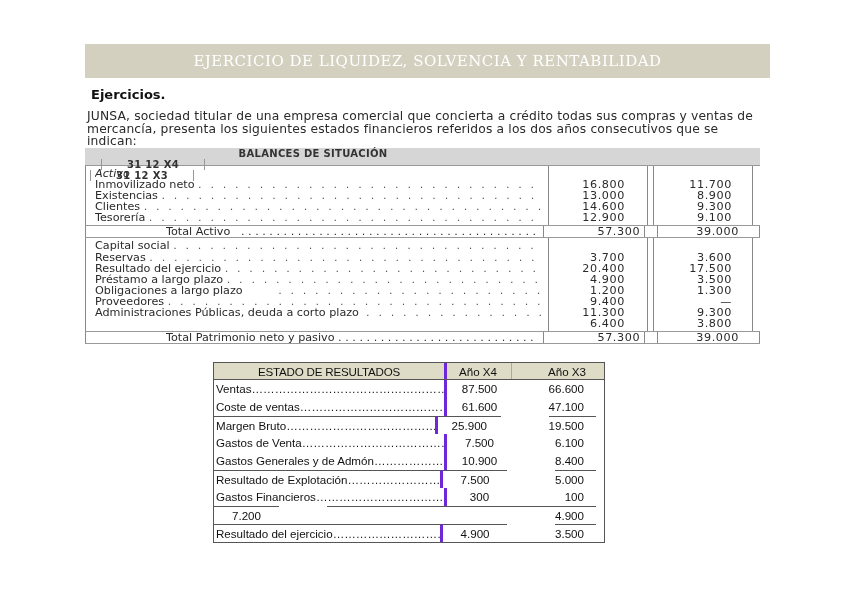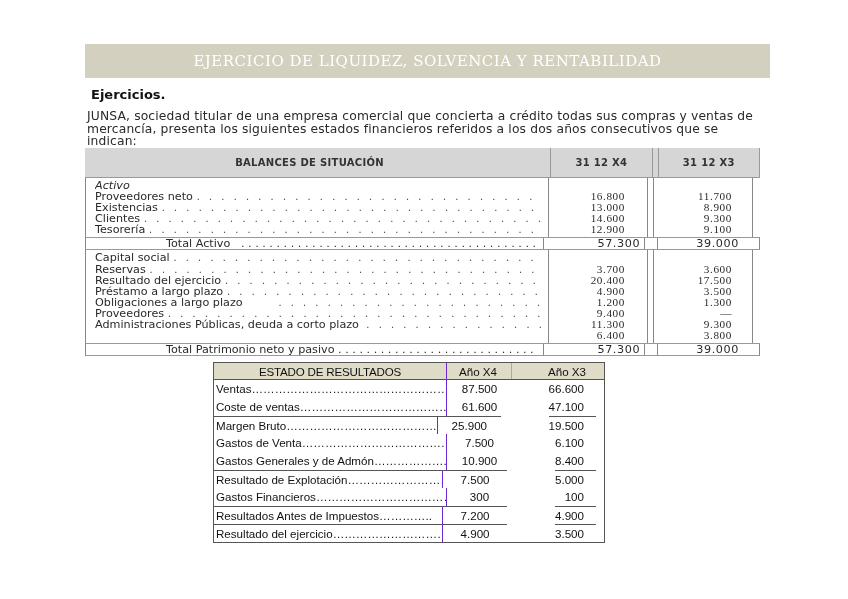--- a/index.html
+++ b/index.html
@@ -22,31 +22,31 @@
   .intro {
     position: absolute; left: 87px; top: 110px; width: 680px;
     font-size: 12.3px; line-height: 12.6px; color: #2a2a2a; letter-spacing: 0.15px;
   }
 
   
   .balance {
     position: absolute; left: 85px; top: 148px; width: 675px;
     font-size: 11.2px; color: #2a2a2a;
   }
-  .b-head { display: flex; height: 30px; background: #d6d6d6; border-bottom: 1px solid #999; }
+  .b-head { display: flex; height: 18px; background: #d6d6d6; border-bottom: 1px solid #999; flex-direction: column; }
   .b-head div { display: flex; align-items: center; justify-content: center; font-size: 10px; font-weight: bold; letter-spacing: 0.3px; color: #333; }
   .b-col-label { width: 456px; }
   .b-col-x4 { width: 104px; margin-left: 16px; border-left: 1px solid #999; border-right: 1px solid #999; }
   .b-col-x3 { width: 104px; margin-left: 5px; border-left: 1px solid #999; border-right: 1px solid #999; }
 
   .b-section { display: flex; border-left: 1px solid #888; }
   .b-section .lbl { width: 456px; padding-left: 9px; padding-top: 2px; padding-bottom: 2px; }
   .b-section .v4, .b-section .v3 {
     width: 100px; border-left: 1px solid #888; border-right: 1px solid #888;
-    padding-top: 2px; padding-bottom: 2px; font-family: Liberation Serif, serif;
+    padding-top: 2px; padding-bottom: 2px;
   }
   .b-section .v4 { margin-left: 6px; }
   .b-section .v3 { margin-left: 5px; }
   .b-line { height: 11.1px; line-height: 11.1px; white-space: nowrap; overflow: hidden; }
   .b-line.italic { font-style: italic; }
   .b-line .dots { color: #555; letter-spacing: 2.6px; }
   .b-num { height: 11.1px; line-height: 11.1px; text-align: right; letter-spacing: 0.6px; }
   .v4 .b-num { padding-right: 22px; }
   .v3 .b-num { padding-right: 20px; }
 
@@ -56,21 +56,21 @@
   .b-total .v4 { margin-left: 6px; padding-right: 4px; }
   .b-total .v3 { margin-left: 12px; padding-right: 20px; }
 
   
   .results {
     position: absolute; left: 213px; top: 362px; width: 392px;
     border: 1px solid #555; font-family: "Liberation Sans", sans-serif; font-size: 11.6px; color: #111;
   }
   .r-head { display: flex; height: 17px; background: #dedbc6; border-bottom: 1px solid #555; font-weight: normal; }
   .r-head div { line-height: 17px; }
-  .r-lbl { width: 233px; border-right: 1px solid #6d28d9; }
+  .r-lbl { width: 233px; border-right: 3px solid #6d28d9; }
   .r-head .r-lbl { text-align: center; letter-spacing: -0.2px; }
   .r-x4 { width: 65px; border-right: 1px solid #aaa; }
   .r-head .r-x4 { padding-left: 12px; }
   .r-x3 { flex: 1; }
   .r-head .r-x3 { padding-left: 36px; }
   .r-row { display: flex; height: 18px; }
   .r-row .r-lbl { line-height: 18px; padding-left: 2px; white-space: nowrap; overflow: hidden; }
   .r-row .r-x4 { line-height: 18px; text-align: center; border-right: none; }
   .r-row .r-x3 { line-height: 18px; text-align: right; padding-right: 20px; }
   .r-row.rule-top .r-lbl { border-top: 1px solid #555; }
@@ -89,21 +89,21 @@
 <div class="balance">
   <div class="b-head">
     <div class="b-col-label">BALANCES DE SITUACIÓN</div>
     <div class="b-col-x4">31 12 X4</div>
     <div class="b-col-x3">31 12 X3</div>
   </div>
 
   <div class="b-section">
     <div class="lbl">
       <div class="b-line italic">Activo</div>
-      <div class="b-line"><span>Proveedores neto</span> <span class="dots">. . . . . . . . . . . . . . . . . . . . . . . . . . . . . . . . . . . . . . . . . . . . . . . . . . . . . . . .</span></div>
+      <div class="b-line"><span>Inmovilizado neto</span> <span class="dots">. . . . . . . . . . . . . . . . . . . . . . . . . . . . . . . . . . . . . . . . . . . . . . . . . . . . . . . .</span></div>
       <div class="b-line"><span>Existencias</span> <span class="dots">. . . . . . . . . . . . . . . . . . . . . . . . . . . . . . . . . . . . . . . . . . . . . . . . . . . . . . . .</span></div>
       <div class="b-line"><span>Clientes</span> <span class="dots">. . . . . . . . . . . . . . . . . . . . . . . . . . . . . . . . . . . . . . . . . . . . . . . . . . . . . . . .</span></div>
       <div class="b-line"><span>Tesorería</span> <span class="dots">. . . . . . . . . . . . . . . . . . . . . . . . . . . . . . . . . . . . . . . . . . . . . . . . . . . . . . . .</span></div>
     </div>
     <div class="v4">
       <div class="b-num"></div>
       <div class="b-num">16.800</div>
       <div class="b-num">13.000</div>
       <div class="b-num">14.600</div>
       <div class="b-num">12.900</div>
@@ -197,21 +197,20 @@
     <div class="r-lbl">Resultado de Explotación……………………….</div>
     <div class="r-x4">7.500</div>
     <div class="r-x3">5.000</div>
   </div>
   <div class="r-row">
     <div class="r-lbl">Gastos Financieros………………………………</div>
     <div class="r-x4">300</div>
     <div class="r-x3">100</div>
   </div>
   <div class="r-row rule-top">
-    <div class="r-lbl">Resultados Antes de Impuestos…………..</div>
     <div class="r-x4">7.200</div>
     <div class="r-x3">4.900</div>
   </div>
   <div class="r-row rule-top">
     <div class="r-lbl">Resultado del ejercicio…………………………</div>
     <div class="r-x4">4.900</div>
     <div class="r-x3">3.500</div>
   </div>
 </div>
 

